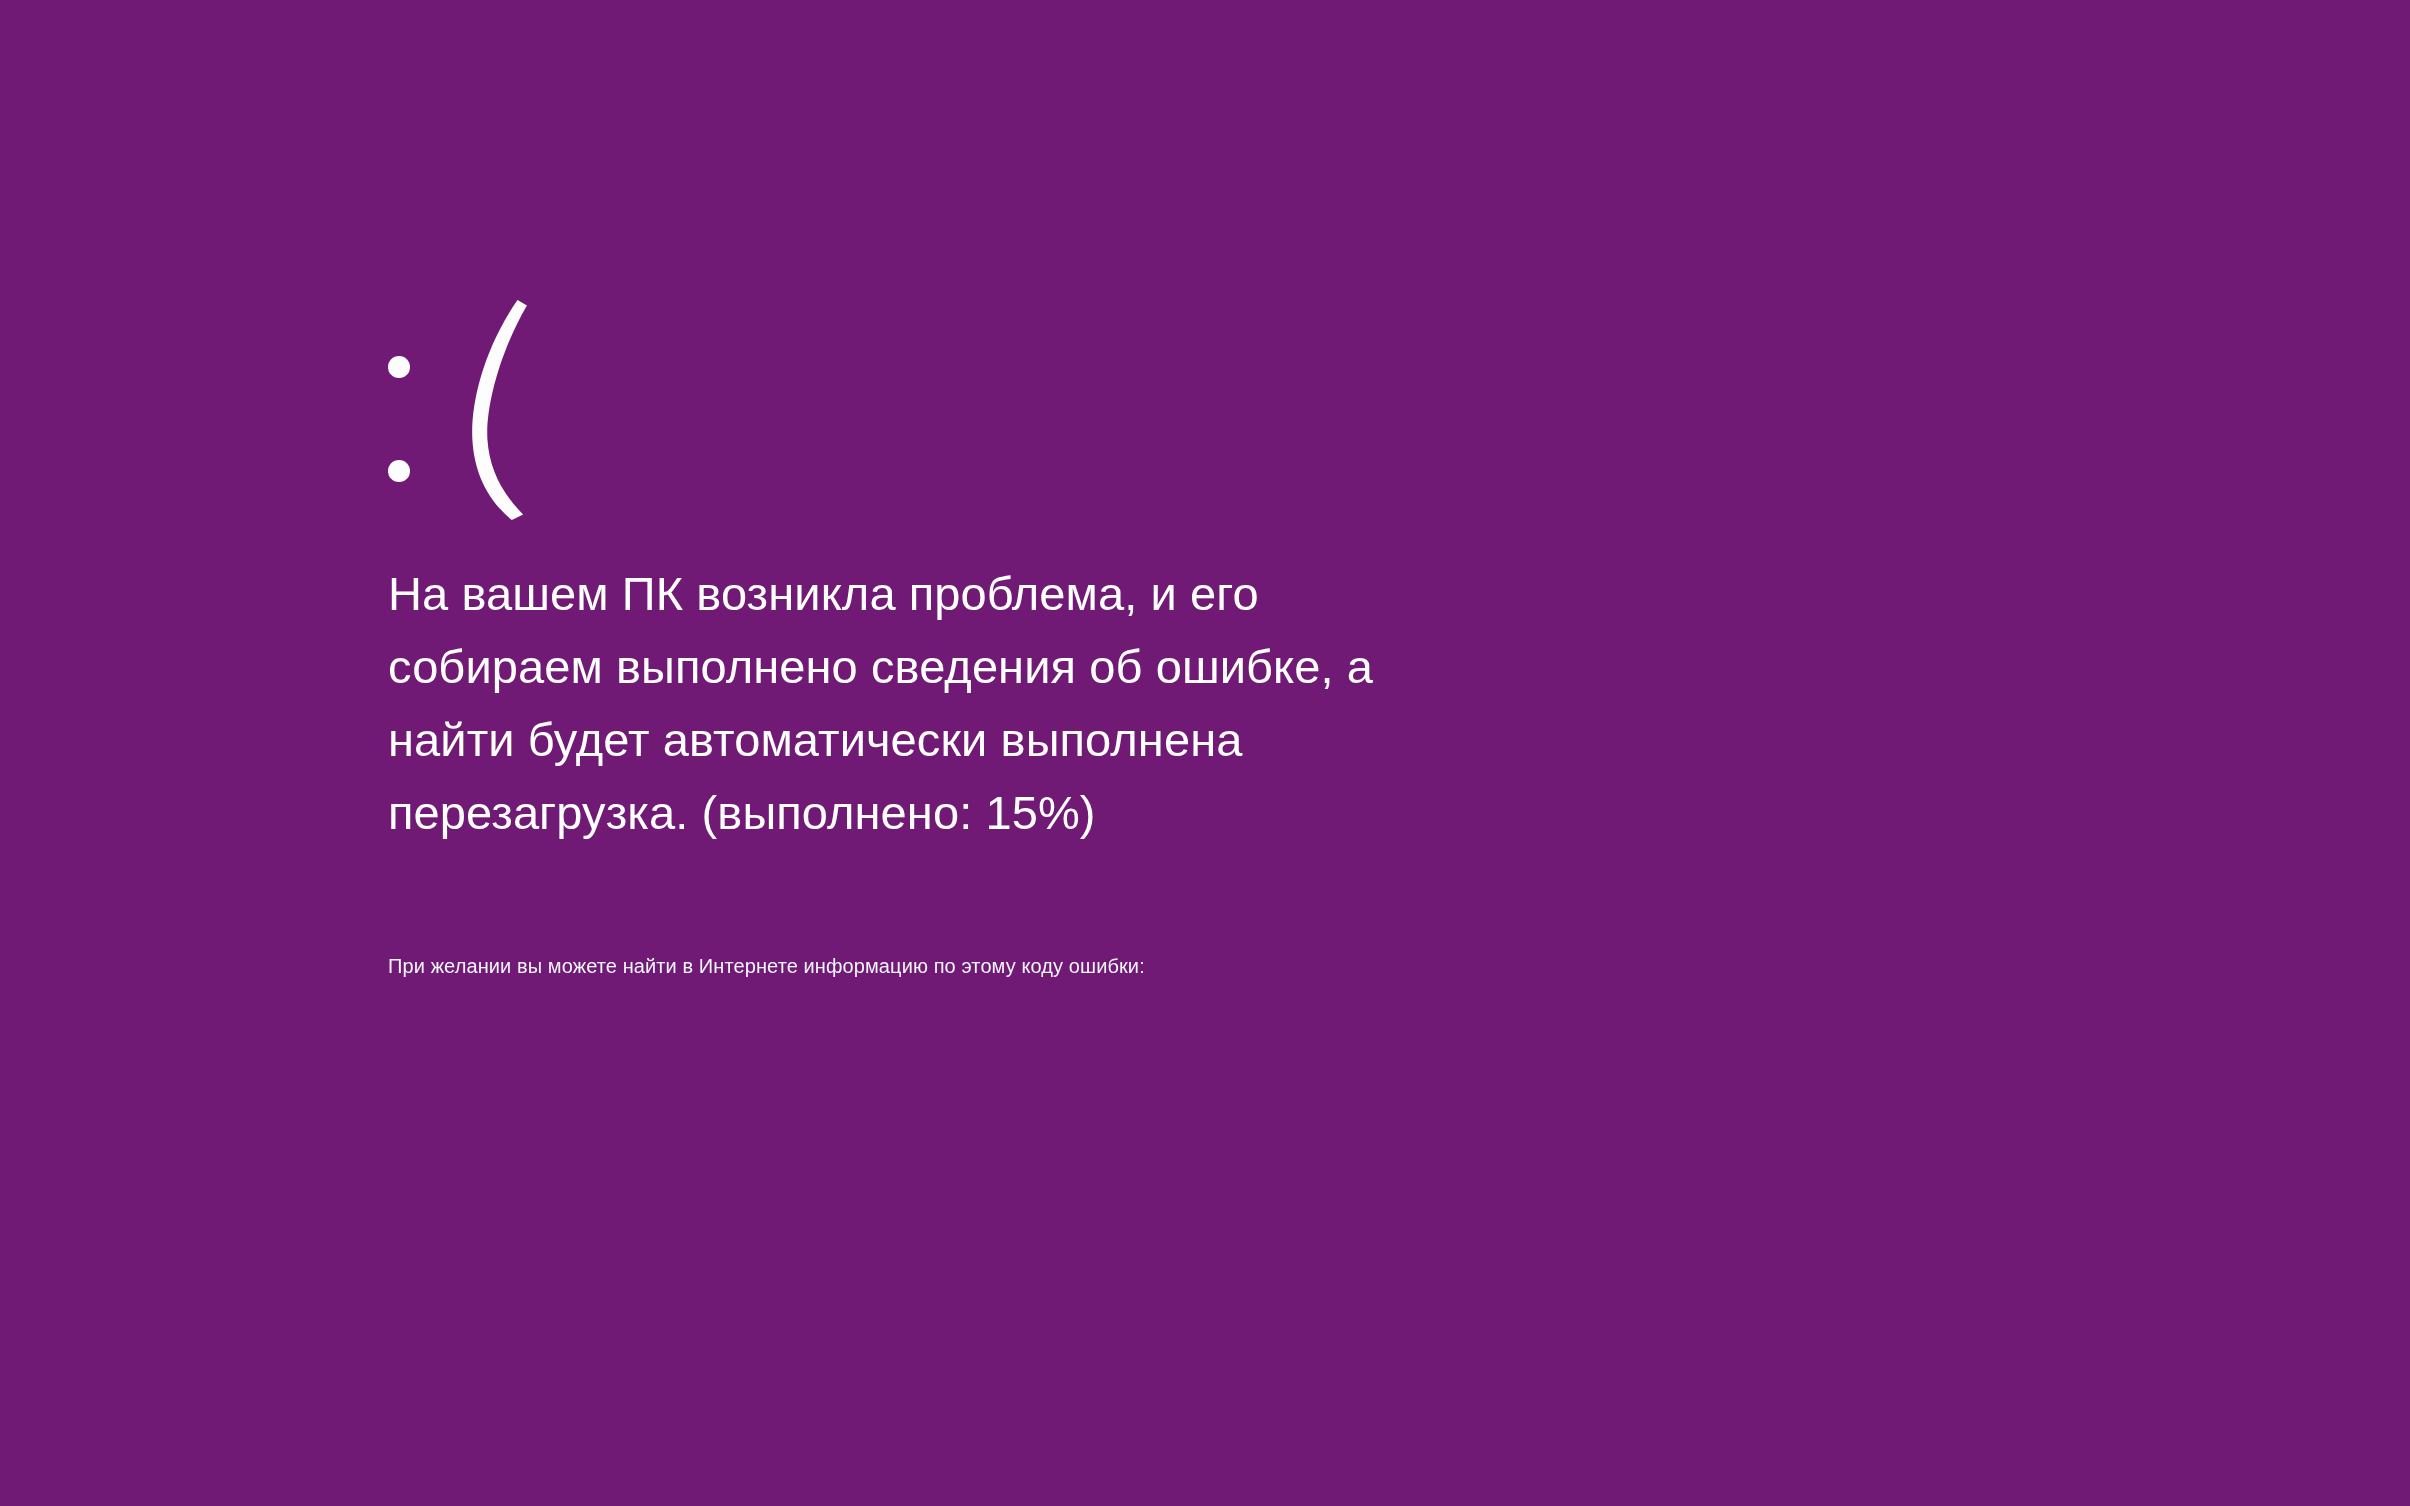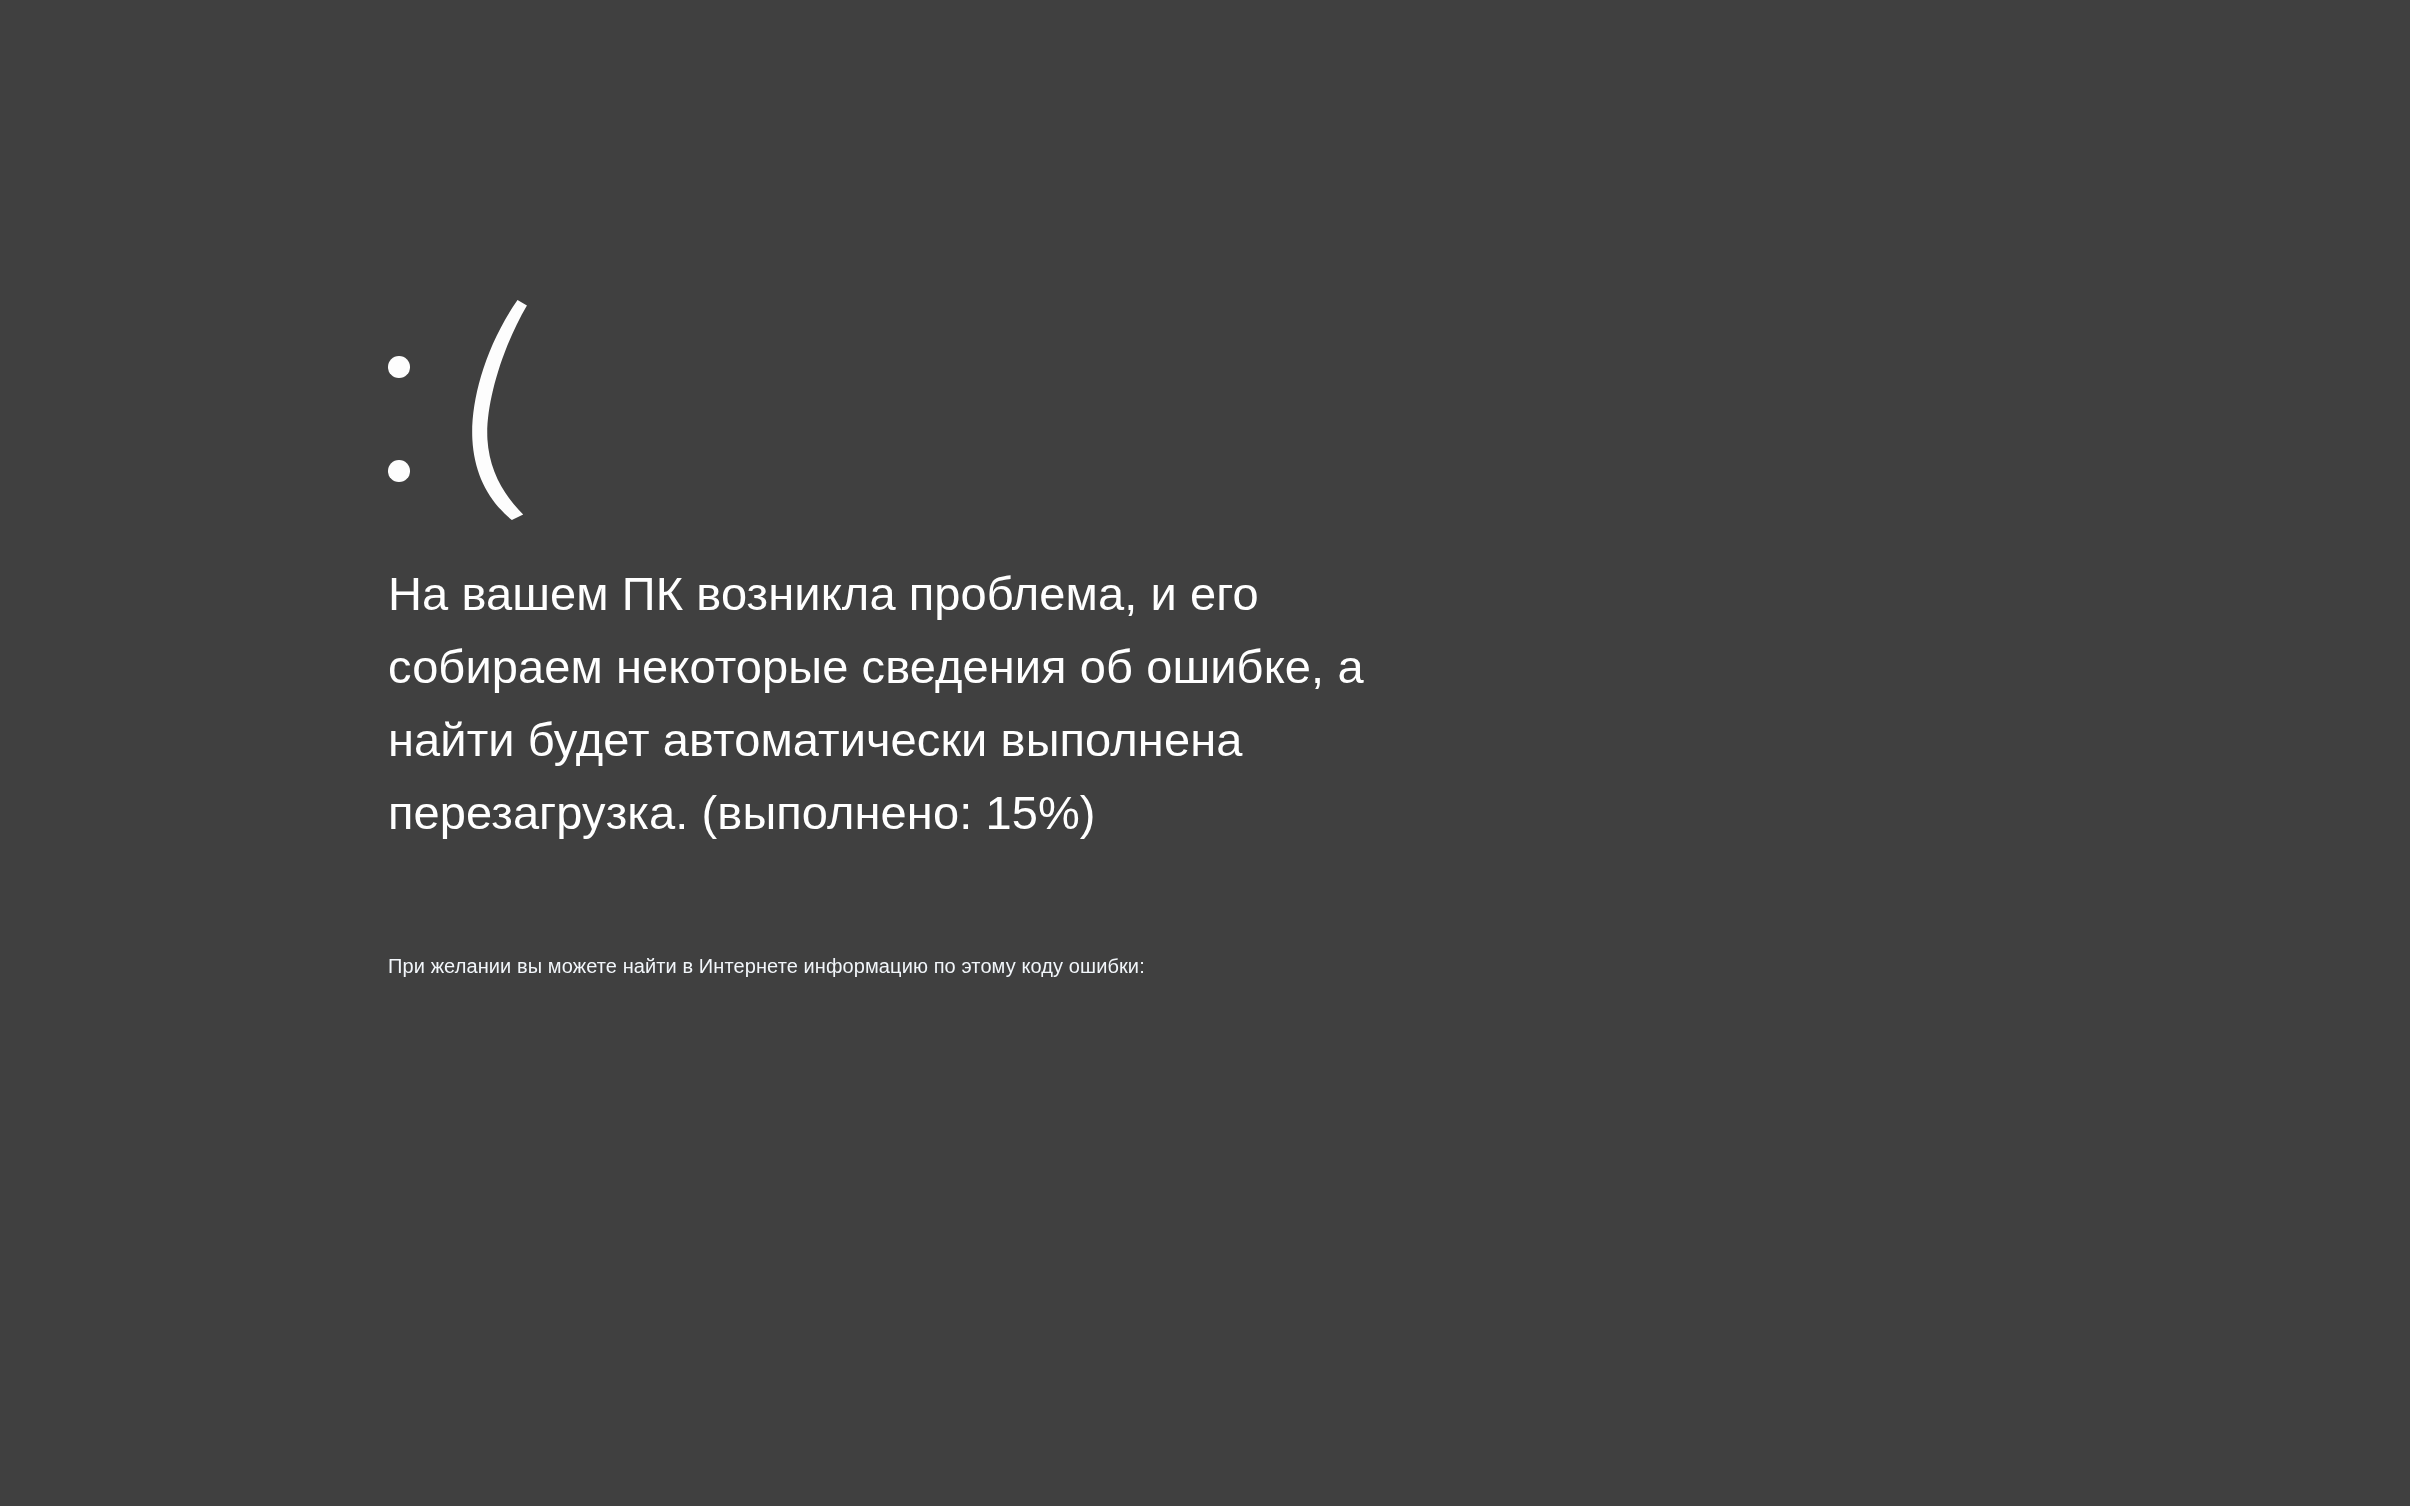--- a/index.html
+++ b/index.html
@@ -10,21 +10,21 @@
     width: 2411px;
     height: 1507px;
     overflow: hidden;
     font-family: "Liberation Sans", "DejaVu Sans", sans-serif;
   }
 
   #bsod-screen {
     position: relative;
     width: 2411px;
     height: 1507px;
-    background: #404040;
+    background: #701a75;
     color: #ffffff;
     -webkit-font-smoothing: antialiased;
   }
 
   #bsod-content {
     position: absolute;
     left: 388px;
     top: 264px;
     width: 1412px;
   }
@@ -98,21 +98,21 @@
       <span class="eye lower"></span>
       <span class="mouth">
         <svg viewBox="0 0 70 238" xmlns="http://www.w3.org/2000/svg">
           <path d="M60 2 C 24 54, 10 112, 12 150 C 14 188, 30 216, 54 236 L 66 230 C 44 208, 30 182, 28 150 C 26 114, 42 56, 70 8 Z" fill="#fdfdfd"></path>
         </svg>
       </span>
     </div>
 
     <div id="bsod-message">
       <div class="msg-line">На вашем ПК возникла проблема, и его</div>
-      <div class="msg-line">собираем некоторые сведения об ошибке, а</div>
+      <div class="msg-line">собираем выполнено сведения об ошибке, а</div>
       <div class="msg-line">найти будет автоматически выполнена</div>
       <div class="msg-line">перезагрузка. (выполнено: 15%)</div>
     </div>
 
     <div id="bsod-info">
       <div class="info-line">При желании вы можете найти в Интернете информацию по этому коду ошибки:</div>
     </div>
 
   </div>
 </div>

